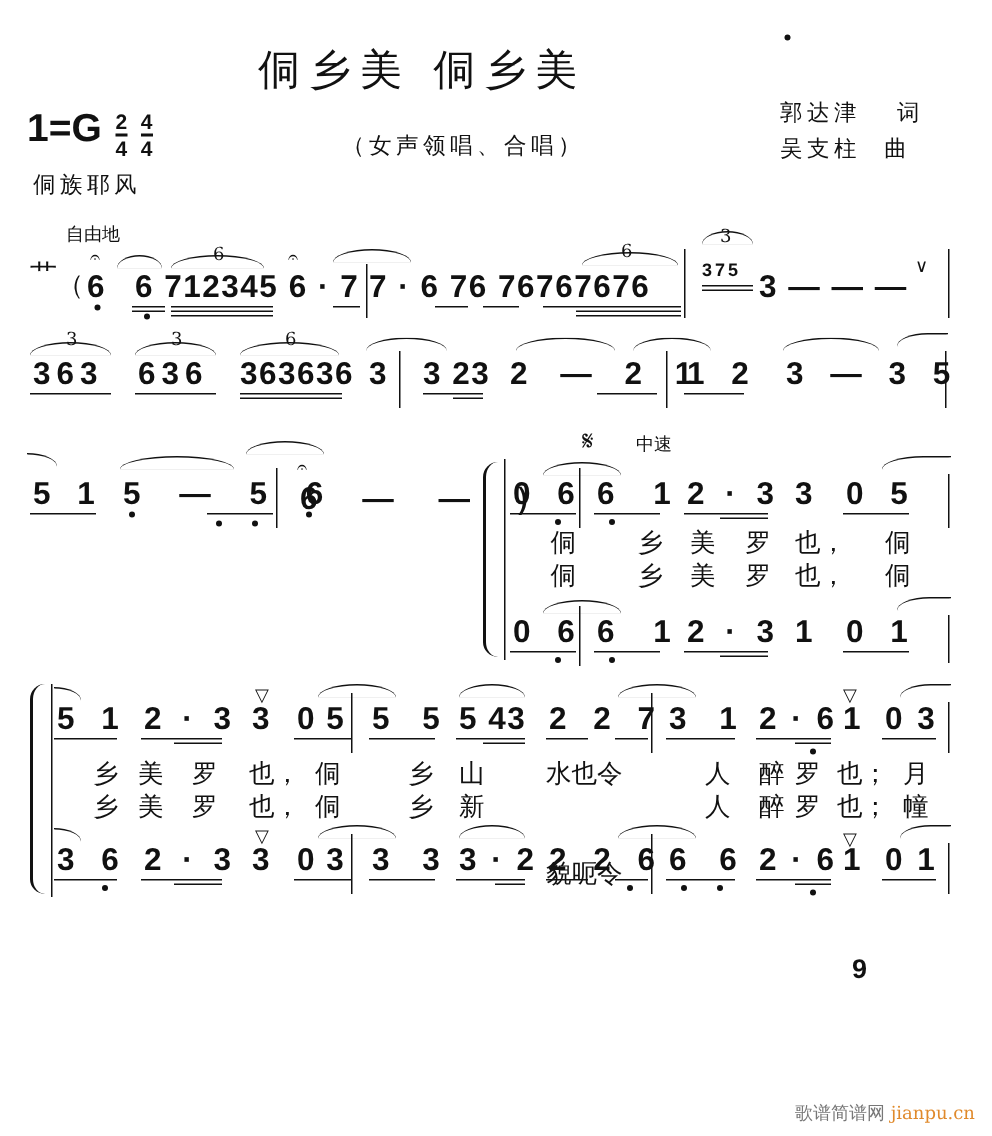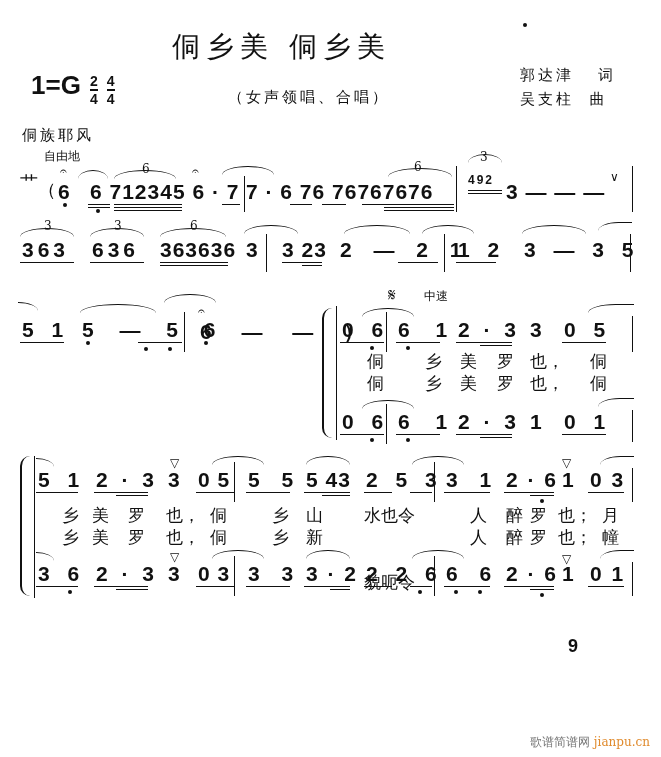--- a/index.html
+++ b/index.html
@@ -22,34 +22,34 @@
   .lyric { font-size: 17px; font-family: "DejaVu Serif", serif; }
   .pageno { font-family: "Liberation Sans", sans-serif; font-weight: bold; font-size: 18px; }
   .watermark { font-size: 12px; color: #777; }
   .watermark .site { color: #e08a2c; }
 </style>
 </head>
 <body>
 
 <div class="abs title" style="left:172px; top:28px;">侗乡美  侗乡美</div>
 <div class="abs cn" style="left:228px; top:88px;">（女声领唱、合唱）</div>
-<div class="abs" style="left:18px; top:70px;margin-left:13px;">
+<div class="abs" style="left:18px; top:70px;">
   <span class="key">1=G</span>
   <span class="frac">
     <span>2</span>
     <span class="bar"></span>
     <span>4</span>
   </span>
   <span class="frac">
     <span>4</span>
     <span class="bar"></span>
     <span>4</span>
   </span>
 </div>
-<div class="abs cn" style="left:22px; top:114px;margin-top:12px;">侗族耶风</div>
+<div class="abs cn" style="left:22px; top:114px;">侗族耶风</div>
 <div class="abs credit" style="left:520px; top:66px;font-family:Liberation Mono, monospace;">
   <span>郭达津</span>&nbsp;&nbsp;<span>词</span>
 </div>
 <div class="abs credit" style="left:520px; top:90px;">
   <span>吴支柱</span>&nbsp;&nbsp;<span>曲</span>
 </div>
 <div class="dot" style="left:523px; top:23px;"></div>
 
 <div>
   <div class="abs small" style="left:44px; top:148px;">自由地</div>
@@ -76,21 +76,21 @@
   <div class="u1" style="left:290px; top:204px; width:22px;"></div>
   <div class="u1" style="left:322px; top:204px; width:24px;"></div>
   <div class="u1" style="left:362px; top:204px; width:92px;"></div>
   <div class="u1" style="left:384px; top:207px; width:70px;"></div>
   <div class="u1" style="left:384px; top:210px; width:70px;"></div>
   <div class="slur" style="left:388px; top:168px; width:64px;"></div>
   <div class="abs small" style="left:414px; top:160px;">6</div>
   <div class="bar-line" style="left:456px; top:166px; height:46px;"></div>
   <div class="abs small" style="left:480px; top:150px;">3</div>
   <div class="slur" style="left:468px; top:154px; width:34px;"></div>
-  <div class="abs small" style="left:468px; top:173px; font-family:'Liberation Sans',sans-serif; font-weight:bold; letter-spacing:2px;">492</div>
+  <div class="abs small" style="left:468px; top:173px; font-family:'Liberation Sans',sans-serif; font-weight:bold; letter-spacing:2px;">375</div>
   <div class="u1" style="left:468px; top:190px; width:34px;"></div>
   <div class="u1" style="left:468px; top:193px; width:34px;"></div>
   <div class="abs num" style="left:506px; top:180px;">3 — — —</div>
   <div class="abs small" style="left:610px; top:170px;">∨</div>
   <div class="bar-line" style="left:632px; top:166px; height:46px;"></div>
 </div>
 
 <div>
   <div class="slur" style="left:20px; top:228px; width:54px;"></div>
   <div class="abs small" style="left:44px; top:219px;">3</div>
@@ -212,21 +212,21 @@
   <div class="abs num" style="left:198px; top:468px;">0 5</div>
   <div class="u1" style="left:196px; top:492px; width:38px;"></div>
   <div class="bar-line" style="left:234px; top:462px; height:40px;"></div>
   <div class="slur" style="left:212px; top:456px; width:52px;"></div>
   <div class="abs num" style="left:248px; top:468px; letter-spacing:8px;">5 5</div>
   <div class="u1" style="left:246px; top:492px; width:44px;"></div>
   <div class="slur" style="left:306px; top:456px; width:44px;"></div>
   <div class="abs num" style="left:306px; top:468px;">5 43</div>
   <div class="u1" style="left:304px; top:492px; width:46px;"></div>
   <div class="u1" style="left:322px; top:495px; width:28px;"></div>
-  <div class="abs num" style="left:366px; top:468px; letter-spacing:6px;">2 5 3</div>
+  <div class="abs num" style="left:366px; top:468px; letter-spacing:6px;">2 2 7</div>
   <div class="u1" style="left:364px; top:492px; width:28px;"></div>
   <div class="u1" style="left:410px; top:492px; width:22px;"></div>
   <div class="slur" style="left:412px; top:456px; width:52px;"></div>
   <div class="bar-line" style="left:434px; top:462px; height:40px;"></div>
   <div class="abs num" style="left:446px; top:468px; letter-spacing:8px;">3 1</div>
   <div class="u1" style="left:444px; top:492px; width:46px;"></div>
   <div class="abs num" style="left:506px; top:468px; letter-spacing:2px;">2 · 6</div>
   <div class="u1" style="left:504px; top:492px; width:50px;"></div>
   <div class="u1" style="left:530px; top:495px; width:24px;"></div>
   <div class="dot" style="left:540px; top:499px;"></div>

